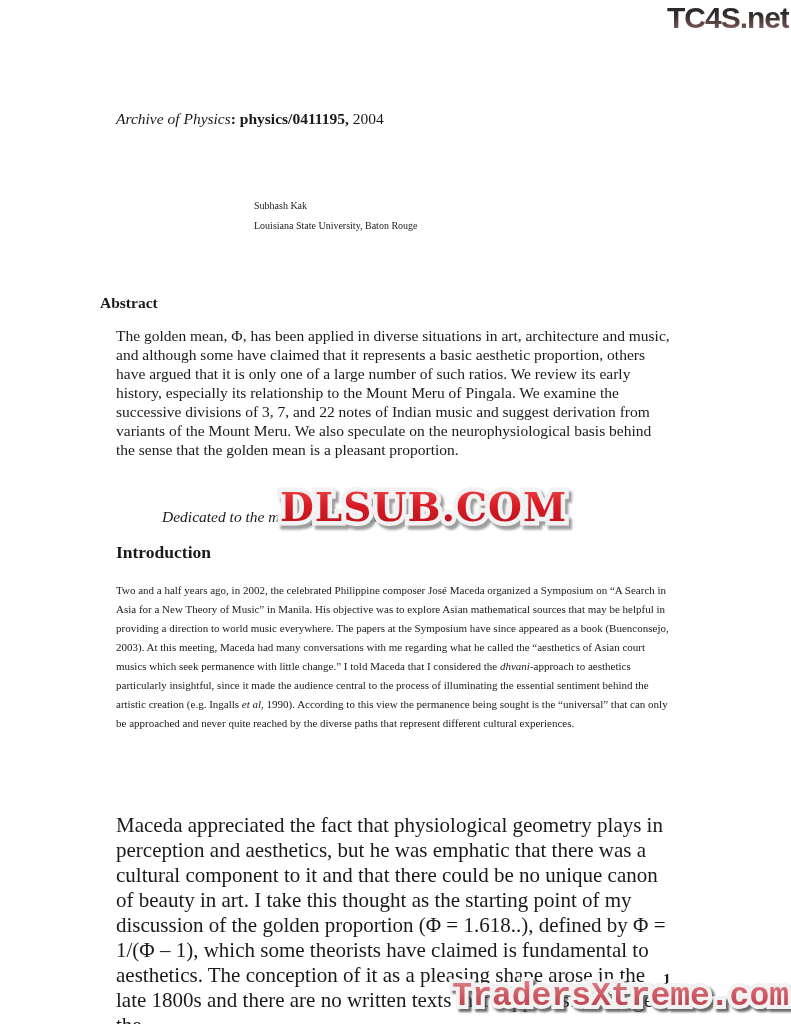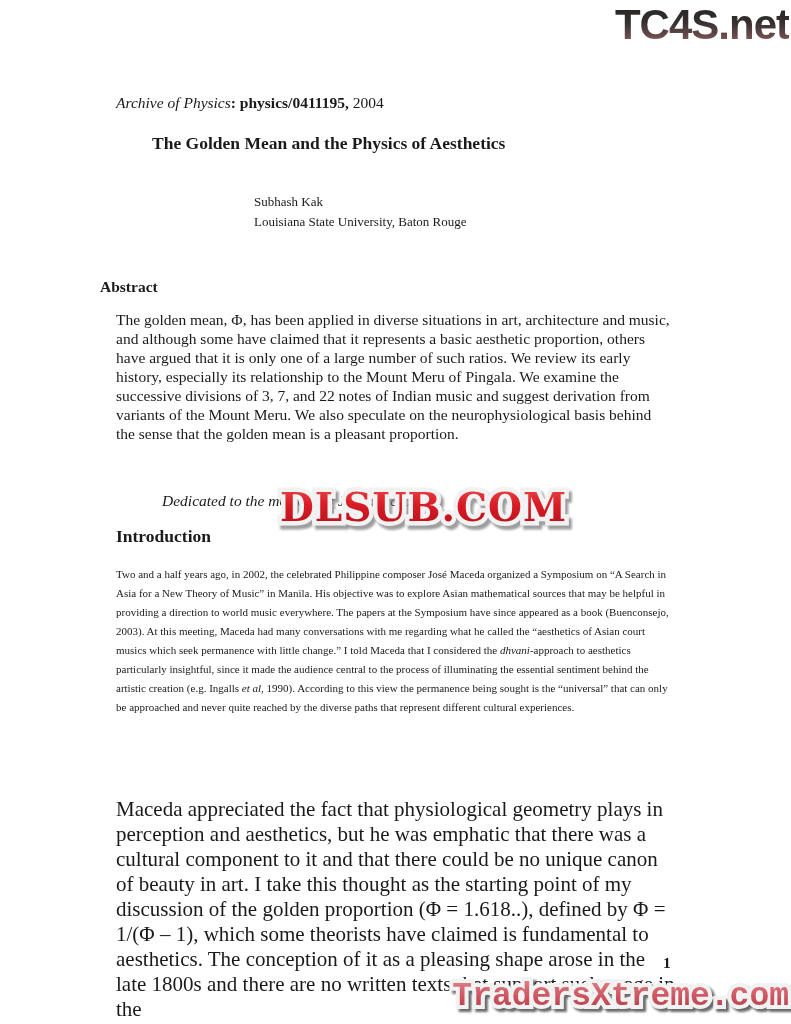--- a/index.html
+++ b/index.html
@@ -6,26 +6,26 @@
   .page {
     position: relative;
     width: 791px;
     height: 1024px;
     margin: 0 auto;
     background: #ffffff;
     overflow: hidden;
     font-family: "Liberation Serif", serif;
     color: #1a1a1a;
   }
-  .abs { position: absolute; }
+  .abs { position: absolute; margin-top: 16px; }
 
   
   .header-line { left: 116px; top: 93px; font-size: 15.5px; line-height: 19px; }
   .doc-title   { left: 152px; top: 132px; font-size: 17.5px; font-weight: bold; line-height: 22px; }
-  .author-block{ left: 254px; top: 192px; font-size: 13px; line-height: 20px; }
+  .author-block{ left: 254px; top: 180px; font-size: 10px; line-height: 20px; }
   .abstract-heading { left: 100px; top: 278px; font-size: 15.5px; font-weight: bold; }
   .abstract-body    { left: 116px; top: 310px; width: 558px; font-size: 15.5px; line-height: 19px; }
   .dedication  { left: 162px; top: 492px; font-size: 15.5px; font-style: italic; }
   .intro-heading { left: 116px; top: 526px; font-size: 17.5px; font-weight: bold; }
   .para-1 { left: 116px; top: 565px; width: 560px; font-size: 11px; line-height: 19px; }
   .para-2 { left: 116px; top: 797px; width: 562px; font-size: 21px; line-height: 25px; }
   .page-number { left: 663px; top: 954px; font-size: 15.5px; font-weight: bold; }
 
   
   .wm { position: absolute; white-space: nowrap; }
@@ -41,21 +41,21 @@
     left: 0; top: 0;
     color: #f2f2f2;
     -webkit-text-stroke: 9px #f2f2f2;
     z-index: 0;
   }
 
   .wm-top {
     right: 2px; top: 1px;
     font-family: "Liberation Sans", sans-serif;
     font-weight: bold;
-    font-size: 42px;
+    font-size: 30px;
     letter-spacing: -1px;
     filter: drop-shadow(0 0 1px rgba(255,255,255,0.9)) drop-shadow(0 0 2px rgba(255,255,255,0.7));
     margin-left: 12px;
   }
   .wm-top .wm-fill {
     background: linear-gradient(180deg, #262323 0%, #352f2f 45%, #6b4c4c 75%, #9b7777 100%);
     -webkit-background-clip: text; background-clip: text;
   }
 
   .wm-mid {
@@ -86,21 +86,20 @@
     -webkit-background-clip: text; background-clip: text;
   }
 </style>
 </head>
 <body>
 
 <div class="page">
 
   <div class="abs header-line"><span style="font-style: italic;">Archive of Physics</span><span style="font-weight: bold;">: </span><span style="font-weight: bold;">physics/0411195,</span><span> 2004</span></div>
 
-  <div class="abs doc-title">The Golden Mean and the Physics of Aesthetics</div>
 
   <div class="abs author-block">
     <div>Subhash Kak</div>
     <div>Louisiana State University, Baton Rouge</div>
   </div>
 
   <div class="abs abstract-heading">Abstract</div>
 
   <div class="abs abstract-body">The golden mean, Φ, has been applied in diverse situations in art, architecture and music, and although some have claimed that it represents a basic aesthetic proportion, others have argued that it is only one of a large number of such ratios. We review its early history, especially its relationship to the Mount Meru of Pingala. We examine the successive divisions of 3, 7, and 22 notes of Indian music and suggest derivation from variants of the Mount Meru. We also speculate on the neurophysiological basis behind the sense that the golden mean is a pleasant proportion.</div>
 

